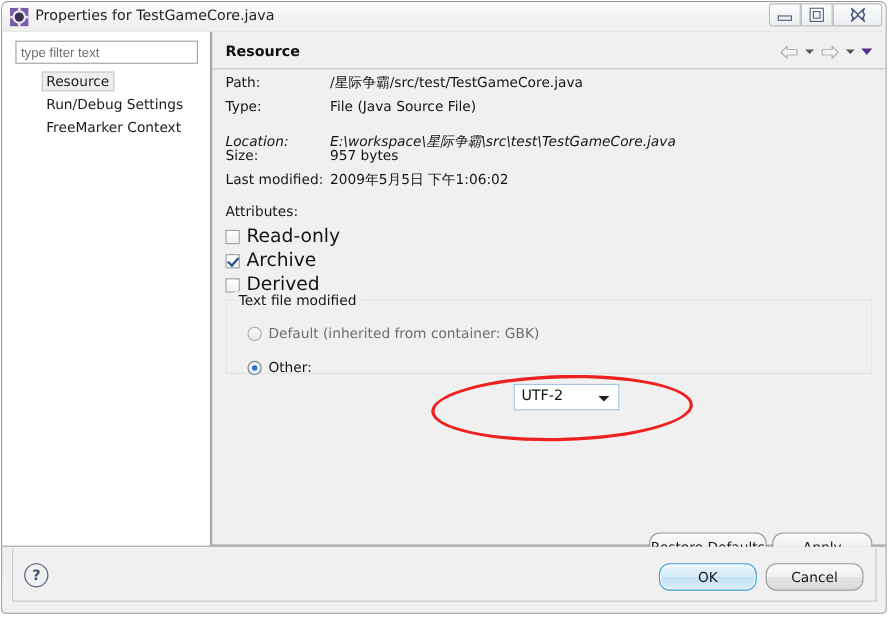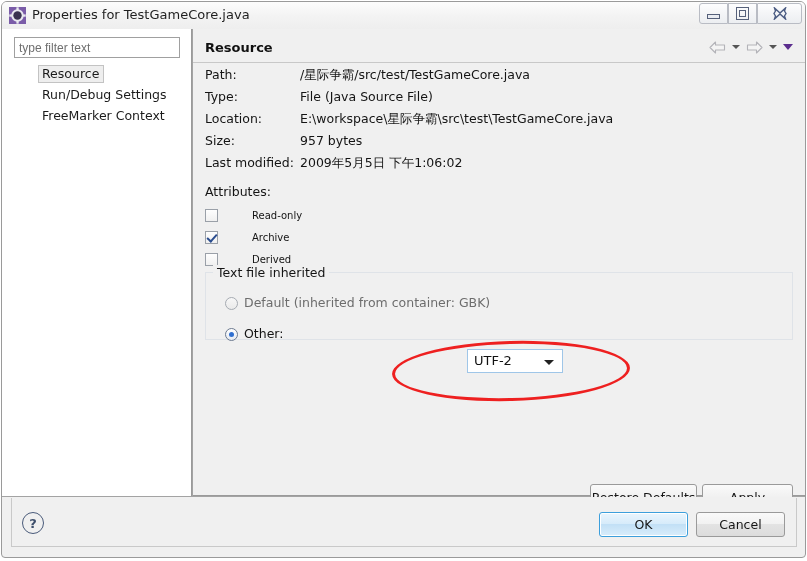--- a/index.html
+++ b/index.html
@@ -238,25 +238,24 @@
     font-size: 12.5px;
     color: #141414;
     font-family: "DejaVu Sans", sans-serif;
   }
   .check-row {
     position: absolute;
     left: 12px;
     height: 18px;
     display: flex;
     align-items: center;
-    font-size: 10px;
+    font-size: 17px;
     color: #141414;
     font-family: "DejaVu Sans", sans-serif;
     cursor: default;
-    gap: 28px;
   }
   .checkbox {
     width: 13px; height: 13px;
     box-sizing: border-box;
     border: 1px solid #9aa0a8;
     background: linear-gradient(to bottom, #fefefe, #f0f0f0);
     margin-right: 6px;
     position: relative;
     flex: none;
   }
@@ -360,21 +359,21 @@
     border-radius: 50%;
     pointer-events: none;
     transform: rotate(-1.5deg);
   }
 
   
   .btn {
     position: absolute;
     box-sizing: border-box;
     border: 1px solid #9a9a9a;
-    border-radius: 3px;
+    border-radius: 10px;
     background: linear-gradient(to bottom, #fafafa 0%, #f1f1f1 48%, #e3e3e3 50%, #dcdcdc 100%);
     font-family: "DejaVu Sans", sans-serif;
     font-size: 12.5px;
     color: #161616;
     display: flex;
     align-items: center;
     justify-content: center;
     cursor: default;
   }
   .btn.default-btn {
@@ -507,21 +506,21 @@
           <span class="tri-down purple"></span>
         </div>
       </div>
 
       <div class="prop-row" style="top:60px;">
         <span class="prop-label">Type:</span><span class="prop-value">File  (Java Source File)</span>
       </div>
       <div class="prop-row" style="top:38px;">
         <span class="prop-label">Path:</span><span class="prop-value">/星际争霸/src/test/TestGameCore.java</span>
       </div>
-      <div class="prop-row" style="top:82px;">
+      <div class="prop-row" style="top:92px;font-style:italic;">
         <span class="prop-label">Location:</span><span class="prop-value">E:\workspace\星际争霸\src\test\TestGameCore.java</span>
       </div>
       <div class="prop-row" style="top:104px;">
         <span class="prop-label">Size:</span><span class="prop-value">957  bytes</span>
       </div>
       <div class="prop-row" style="top:126px;">
         <span class="prop-label">Last modified:</span><span class="prop-value">2009年5月5日 下午1:06:02</span>
       </div>
 
       <div id="attributes-label">Attributes:</div>
@@ -533,21 +532,21 @@
       <div class="check-row" style="top:199px;">
         <span class="checkbox checked"></span>
         <span>Archive</span>
       </div>
       <div class="check-row" style="top:221px;">
         <span class="checkbox"></span>
         <span>Derived</span>
       </div>
 
       <div id="encoding-group"></div>
-      <div id="encoding-group-title">Text file inherited</div>
+      <div id="encoding-group-title">Text file modified</div>
 
       <div class="radio-row disabled" style="top:263px;">
         <span class="radio"></span>
         <span>Default (inherited from container: GBK)</span>
       </div>
       <div class="radio-row" style="top:294px;">
         <span class="radio checked"></span>
         <span>Other:</span>
       </div>
 

